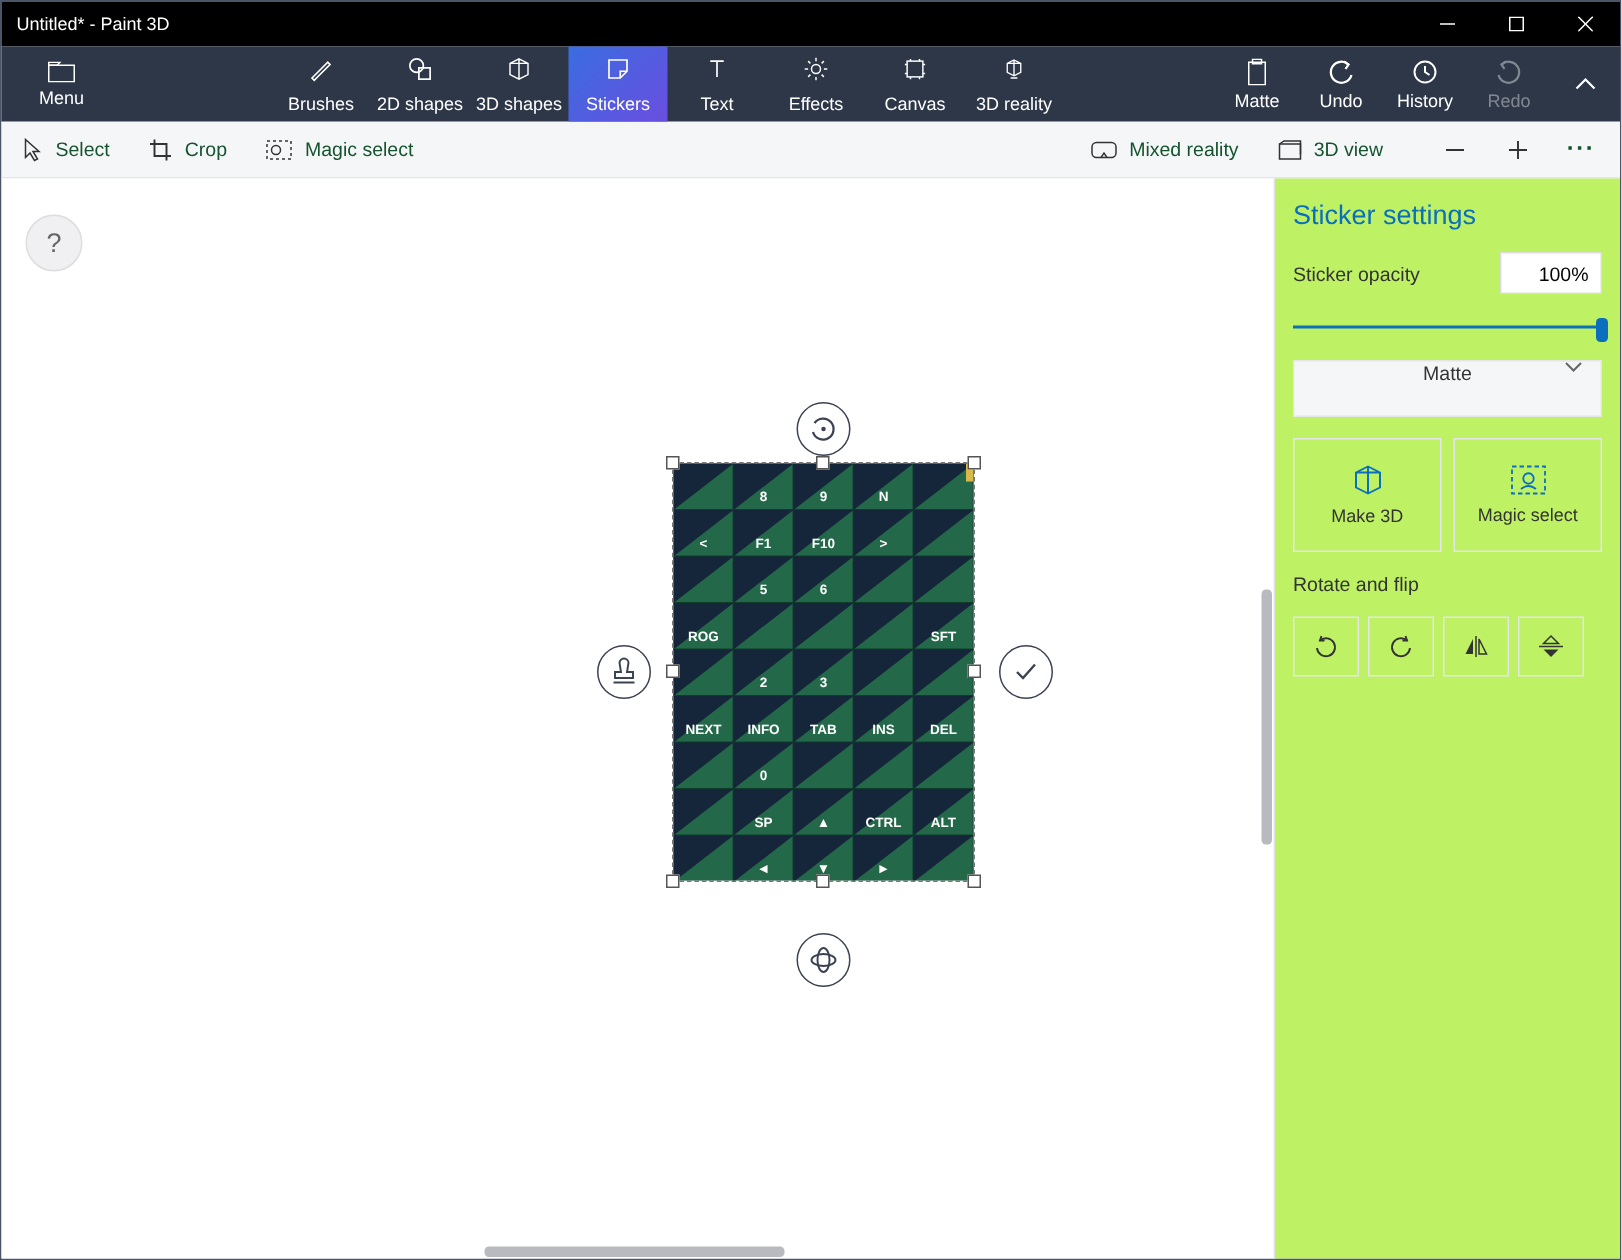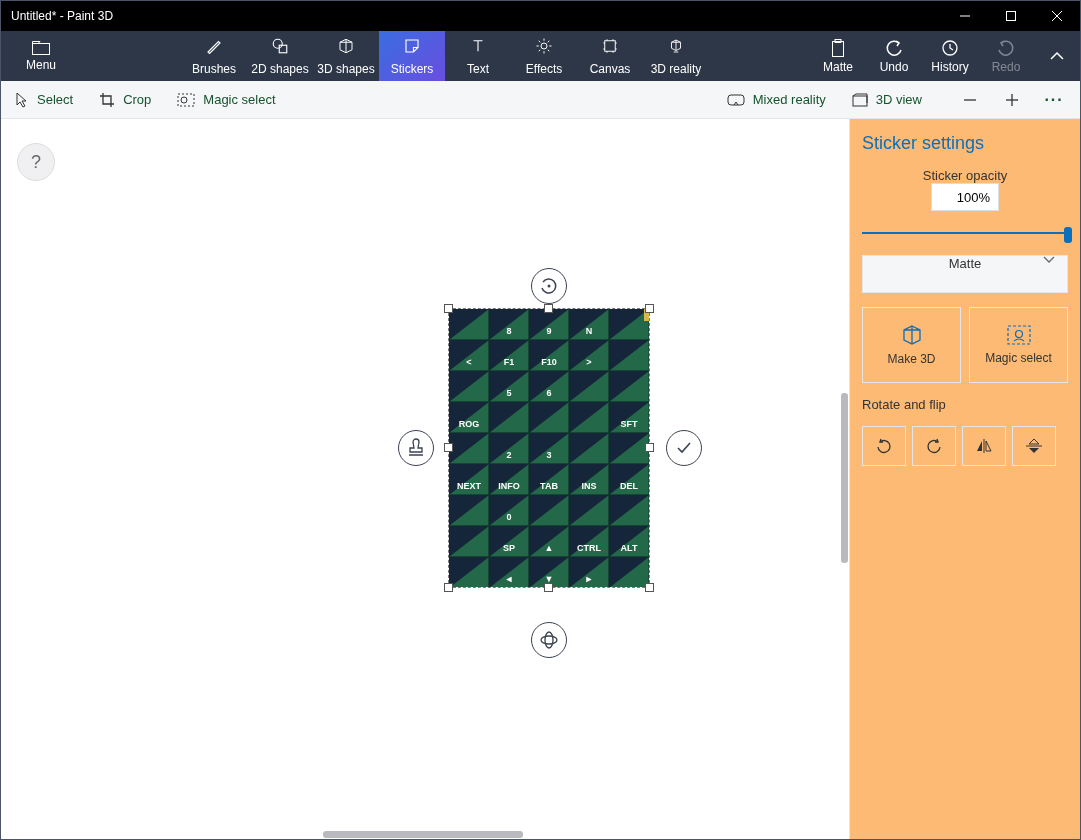--- a/index.html
+++ b/index.html
@@ -37,23 +37,23 @@
   .sel-box { position:absolute; top:40px; left:50px; width:202px; height:280px; border:1px dashed #777; }
   .handle { position:absolute; width:9px; height:9px; background:#fff; border:1px solid #555; }
   .h-tl{top:-5px;left:-5px}.h-tr{top:-5px;right:-5px}.h-bl{bottom:-5px;left:-5px}.h-br{bottom:-5px;right:-5px}
   .h-t{top:-5px;left:calc(50% - 5px)}.h-b{bottom:-5px;left:calc(50% - 5px)}.h-l{left:-5px;top:calc(50% - 5px)}.h-r{right:-5px;top:calc(50% - 5px)}
   .circ-btn { position:absolute; width:36px; height:36px; border-radius:50%; background:#fff; border:1.5px solid #3b4252; display:flex; align-items:center; justify-content:center; cursor:pointer; color:#3b4252; }
   .circ-top { top:0; left:133px; }
   .circ-left { top:162px; left:0; }
   .circ-right { top:162px; right:0; }
   .circ-bottom { bottom:0; left:133px; }
   .sticker-img { position:absolute; top:41px; left:51px; width:200px; height:278px; }
-  .sidepanel { width:230px; background:#fdba74; padding:14px 12px; display:flex; flex-direction:column; gap:14px; font-size:13px; color:#333; overflow:hidden; }
+  .sidepanel { width:230px; background:#bef264; padding:14px 12px; display:flex; flex-direction:column; gap:14px; font-size:13px; color:#333; overflow:hidden; }
   .side-title { color:#0a6fbd; font-size:18px; font-weight:400; }
-  .opacity-row { display:flex; justify-content:space-between; align-items:center;flex-direction:column; }
+  .opacity-row { display:flex; justify-content:space-between; align-items:center; }
   .opacity-input { width:68px; height:28px; border:1px solid #ddd; text-align:right; padding:0 8px; font-size:13px; }
   .slider { position:relative; height:16px; }
   .slider-track { position:absolute; top:7px; left:0; right:0; height:2px; background:#0a6fbd; }
   .slider-thumb { position:absolute; right:-4px; top:2px; width:8px; height:16px; background:#0a6fbd; border-radius:3px; }
   .matte-dd { height:38px; border:1px solid #e4e5e9; background:#f5f6f8; display:flex; align-items:flex-start; justify-content:center; position:relative; cursor:pointer; }
   .matte-dd .chev { position:absolute; right:12px; }
   .action-row { display:flex; gap:8px;justify-content:center; }
   .action-card { flex:1; height:76px; border:1px solid #e4e5e9; display:flex; flex-direction:column; align-items:center; justify-content:center; gap:6px; font-size:12px; cursor:pointer; }
   .section-label { font-size:13px; color:#333; }
   .rotflip-row { display:flex; gap:6px; }

